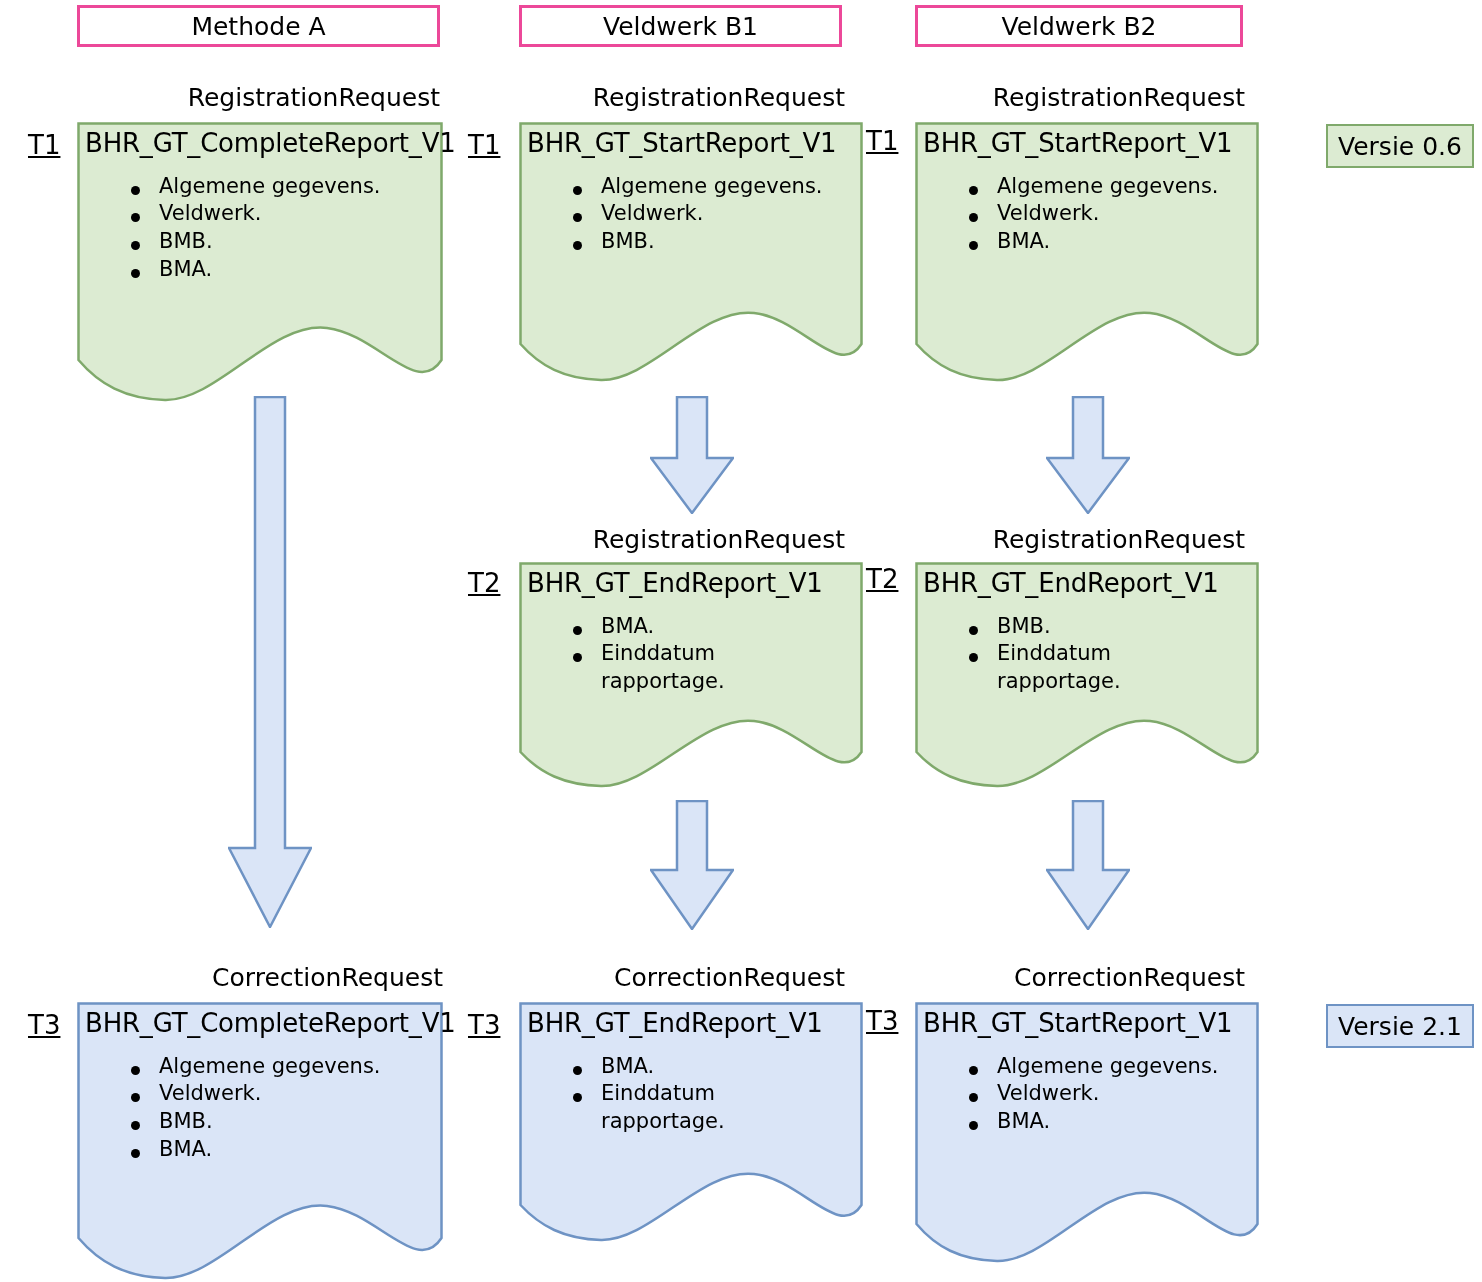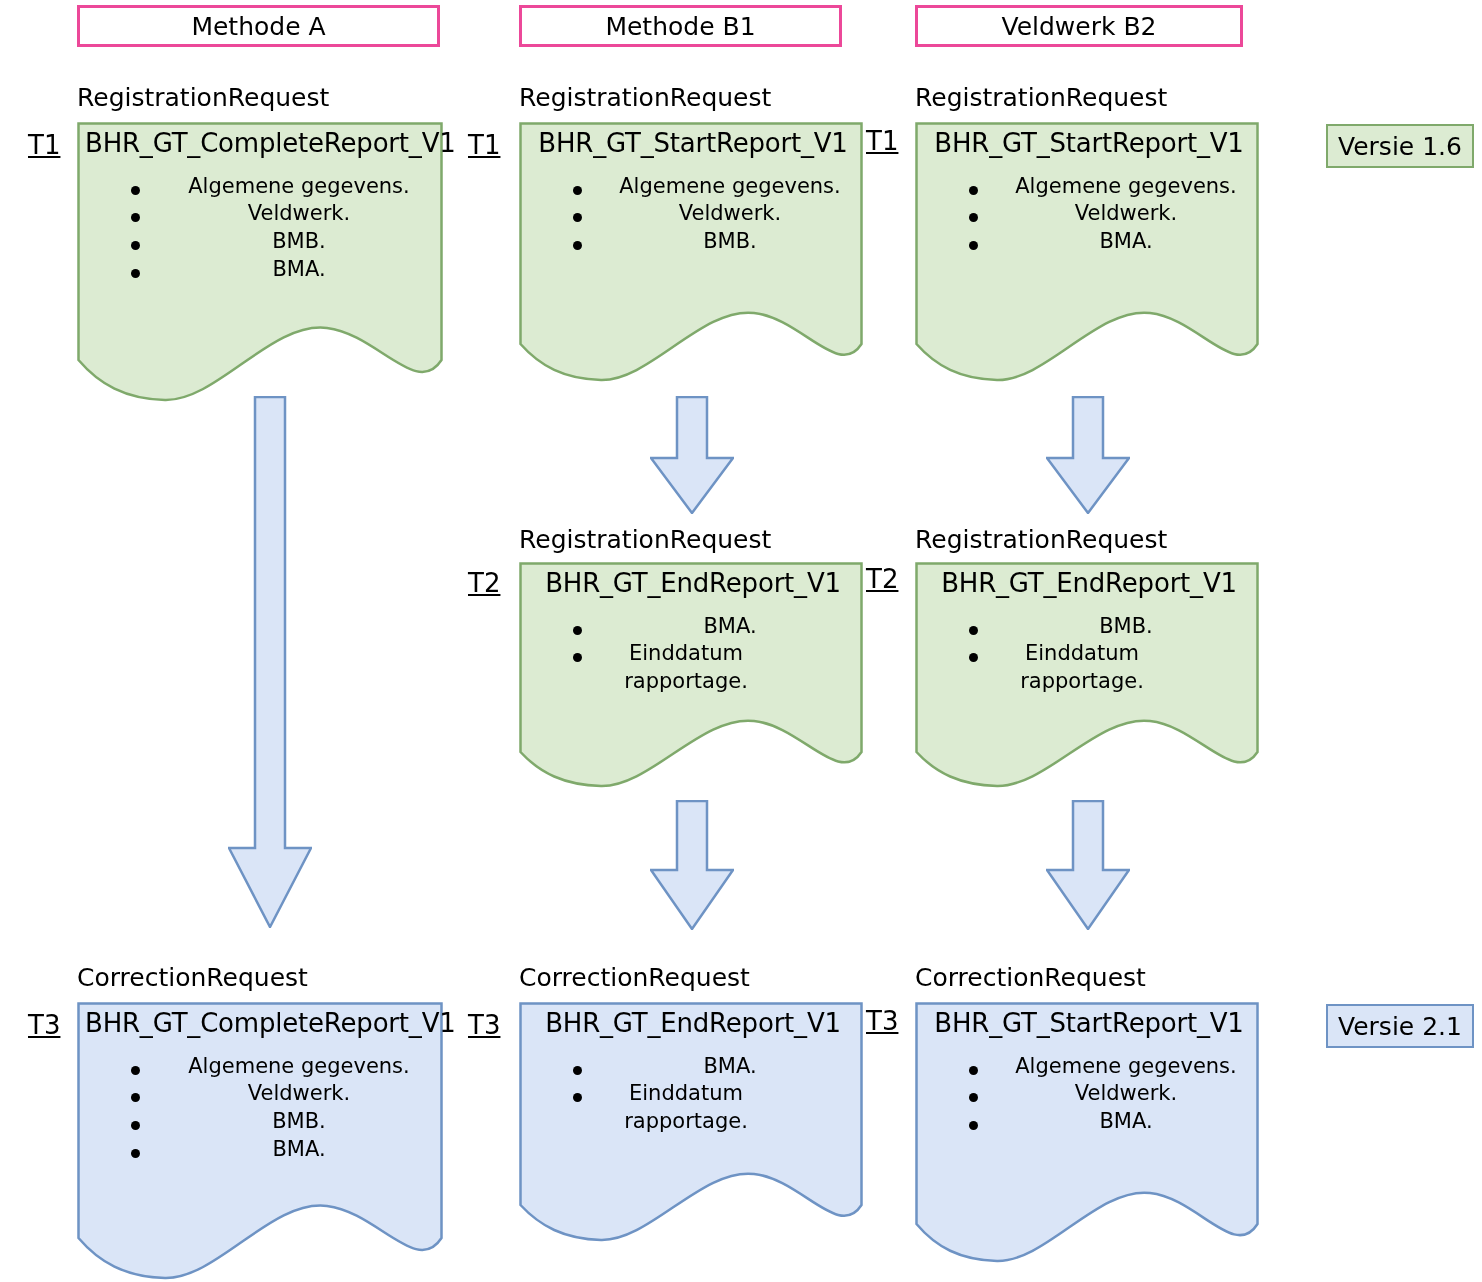--- a/index.html
+++ b/index.html
@@ -21,21 +21,20 @@
     display:flex;align-items:center;justify-content:center;
     font-size:25px;
     line-height:1;
     height:42px;
   }
 
   
   .doc{
     position:absolute;
     box-sizing:border-box;
-    text-align:center;
   }
   .doc svg{position:absolute;left:0;top:0;width:100%;height:100%;display:block;}
   .doc .doc-content{
     position:absolute;left:0;top:0;width:100%;
     box-sizing:border-box;
     padding:6px 4px 0 8px;
   }
   .doc-title{
     font-size:26px;
     line-height:1.18;
@@ -59,21 +58,21 @@
     left:-28px;top:13px;
     width:9px;height:9px;border-radius:50%;
     background:#000000;
   }
 
   
   .doc-caption{
     position:absolute;
     font-size:25px;
     line-height:1;
-    text-align:left;
+    text-align:right;
     white-space:nowrap;
   }
 
   
   .t-label{
     position:absolute;
     font-size:26px;
     line-height:1;
     white-space:nowrap;
     text-decoration:underline;
@@ -98,28 +97,28 @@
 </style>
 </head>
 <body>
 
 <div id="canvas">
 
   <div class="col-header" style="left:77px;top:5px;width:363px;">
     <span>Methode A</span>
   </div>
   <div class="col-header" style="left:519px;top:5px;width:323px;">
-    <span>Methode B1</span>
+    <span>Veldwerk B1</span>
   </div>
   <div class="col-header" style="left:915px;top:5px;width:328px;">
     <span>Veldwerk B2</span>
   </div>
 
   <div class="legend-chip legend-green" style="left: 1326px; top: 124px; width: 148px; background: rgb(220, 235, 210); border-color: rgb(127, 169, 107);">
-    <span>Versie 1.6</span>
+    <span>Versie 0.6</span>
   </div>
   <div class="legend-chip legend-blue" style="left: 1326px; top: 1004px; width: 148px; background: rgb(218, 229, 247); border-color: rgb(110, 147, 196);">
     <span>Versie 2.1</span>
   </div>
 
   <div class="arrow" style="left:228px;top:396px;width:84px;height:532px;">
     <svg viewBox="0 0 84 532" preserveAspectRatio="none">
       <path class="arrow-shape" d="M27 1 L57 1 L57 452 L83 452 L42 531 L1 452 L27 452 Z" stroke-width="2.5" stroke-linejoin="miter" fill="#DAE5F7" stroke="#6E93C4"></path>
     </svg>
   </div>

